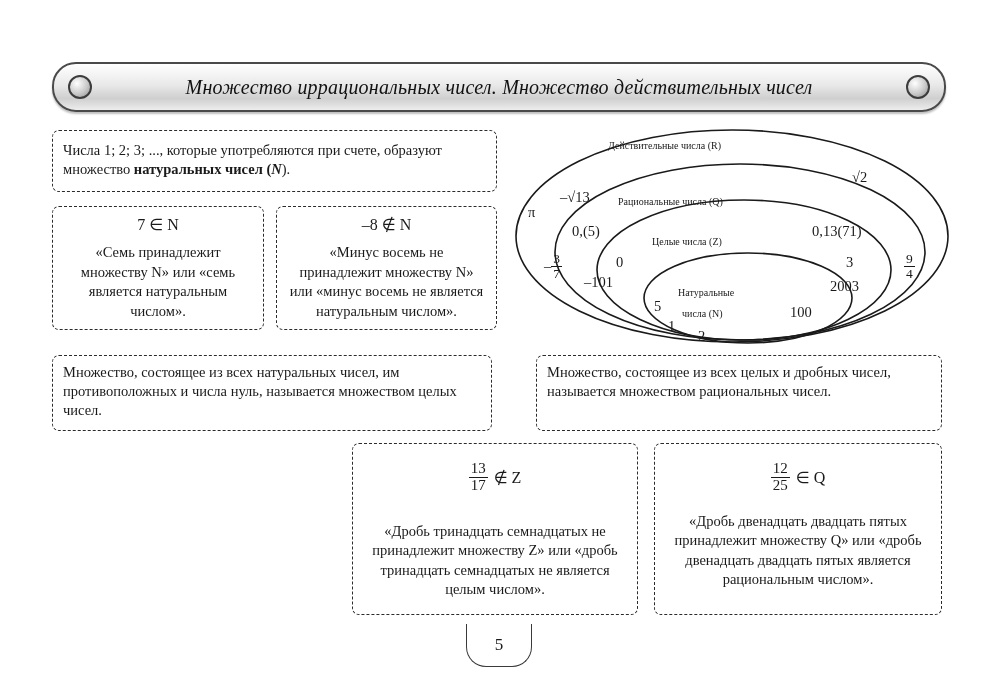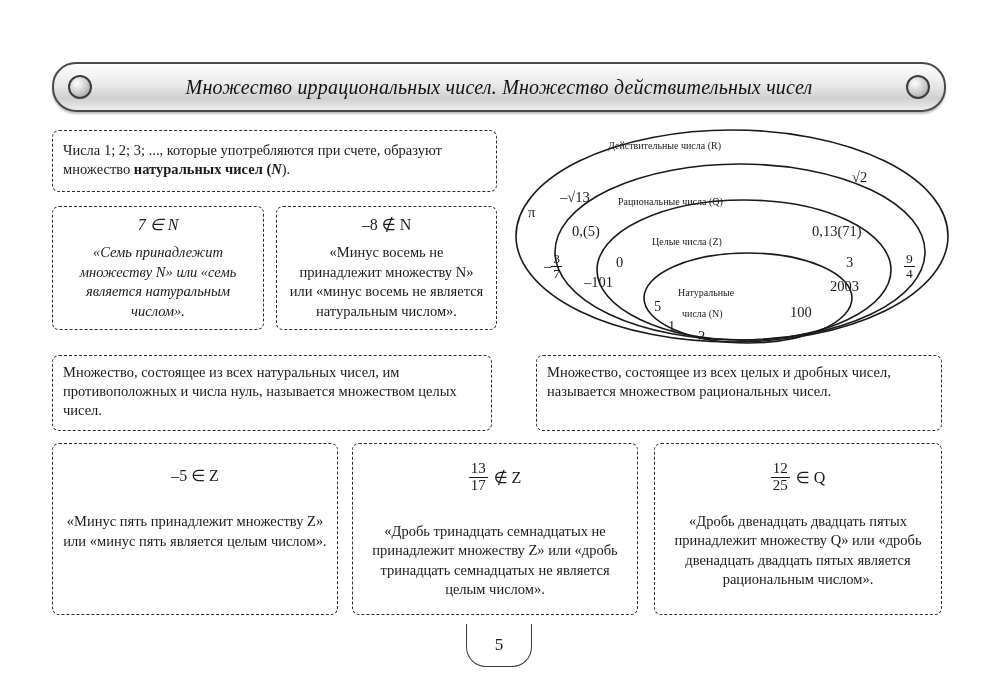--- a/index.html
+++ b/index.html
@@ -77,21 +77,21 @@
   }
   .quote {
     font-size: 14.5px;
     line-height: 1.35;
     text-align: center;
   }
   b, .bold { font-weight: bold; }
 
   
   #box-nat   { left: 52px;  top: 130px; width: 445px; height: 62px; padding-top: 10px; }
-  #box-7in   { left: 52px;  top: 206px; width: 212px; height: 124px; font-style: italic; }
+  #box-7in   { left: 52px;  top: 206px; width: 212px; height: 124px; }
   #box-m8    { left: 276px; top: 206px; width: 221px; height: 124px; }
   #box-int   { left: 52px;  top: 355px; width: 440px; height: 76px; }
   #box-rat   { left: 536px; top: 355px; width: 406px; height: 76px; }
   #box-m5    { left: 52px;  top: 443px; width: 286px; height: 172px; }
   #box-1317  { left: 352px; top: 443px; width: 286px; height: 172px; }
   #box-1225  { left: 654px; top: 443px; width: 288px; height: 172px; }
 
   
   #venn {
     position: absolute;
@@ -204,24 +204,20 @@
     <div class="venn-item" style="left:142px; top:172px;">5</div>
     <div class="venn-item" style="left:156px; top:192px;">1</div>
     <div class="venn-item" style="left:186px; top:202px;">2</div>
     <div class="venn-item" style="left:278px; top:178px;">100</div>
   </div>
 
   <div class="dbox left-align" id="box-int">Множество, состоящее из всех натуральных чисел, им противоположных и числа нуль, называется множеством целых чисел.</div>
 
   <div class="dbox left-align" id="box-rat">Множество, состоящее из всех целых и дробных чисел, называется множеством рациональных чисел.</div>
 
-  <div class="dbox" id="box-m5">
-    <div class="formula" style="margin-top:14px;">–5 ∈ Z</div>
-    <div class="quote" style="margin-top:26px;">«Минус пять принадлежит множеству Z» или «минус пять является целым числом».</div>
-  </div>
 
   <div class="dbox" id="box-1317">
     <div class="formula" style="margin-top:10px; display:flex; align-items:center; justify-content:center; gap:6px;">
       <span class="frac" style="font-size:15px;text-align:center;">
         <span class="num">13</span>
         <span class="den">17</span>
       </span>
       <span>∉ Z</span>
     </div>
     <div class="quote" style="margin-top:28px;">«Дробь тринадцать семнадцатых не принадлежит множеству Z» или «дробь тринадцать семнадцатых не является целым числом».</div>

